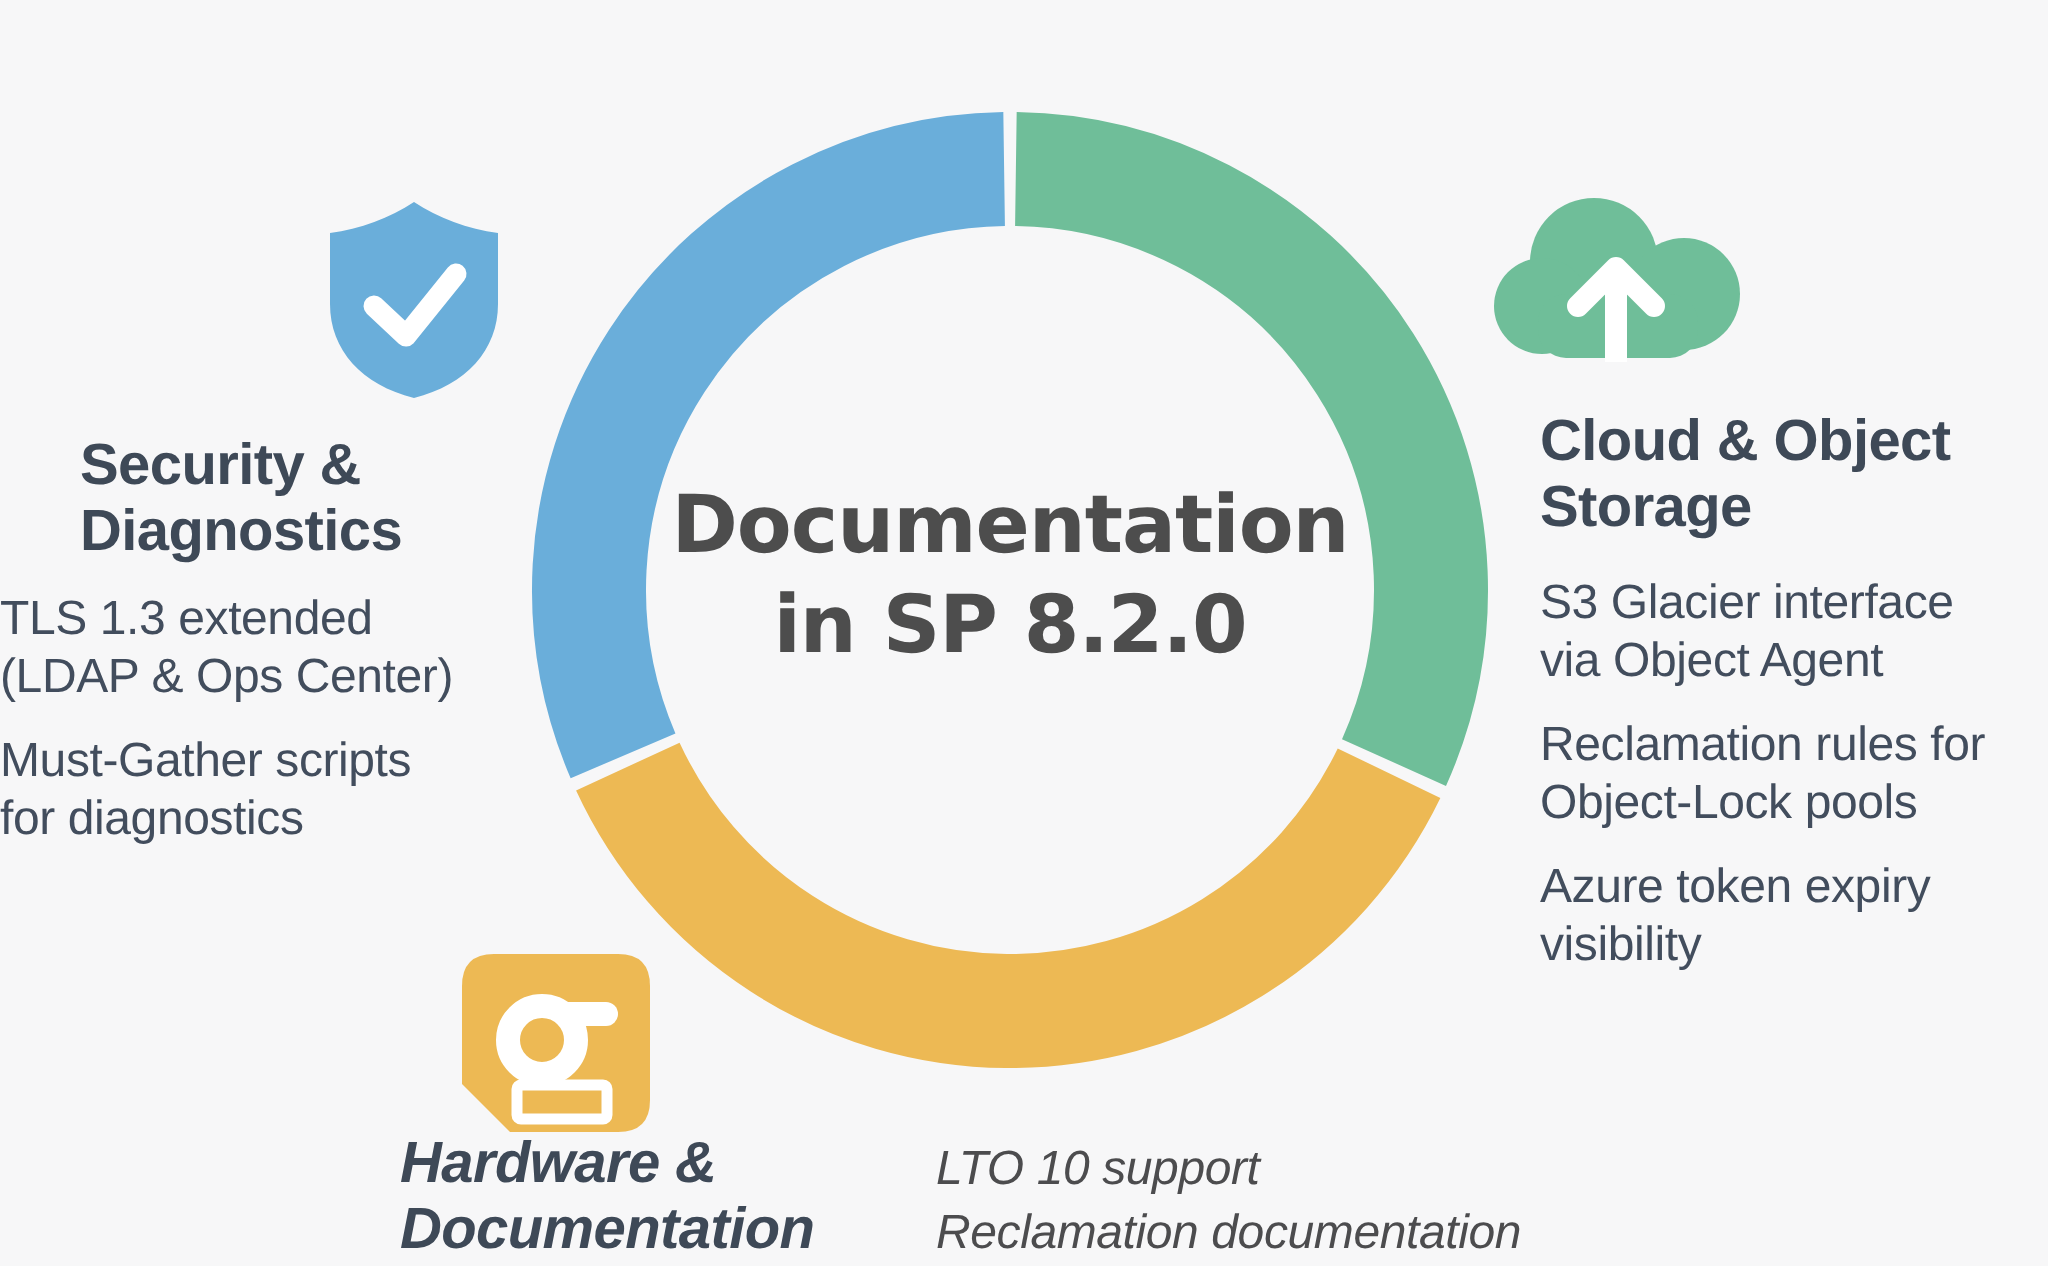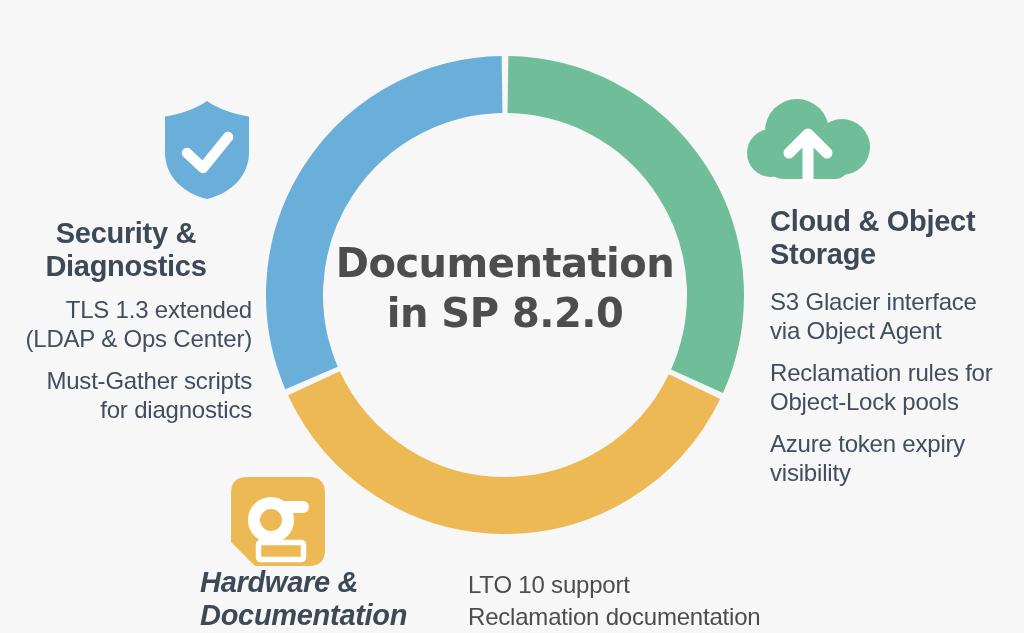--- a/index.html
+++ b/index.html
@@ -61,40 +61,40 @@
     <path d="M63 90 L63 46 M44 62 L63 43 L82 62" fill="none" stroke-width="11" stroke-linecap="round" stroke-linejoin="round" stroke="#ffffff"></path>
   </svg>
 
   <svg class="abs" style="left:231px;top:477px;" width="94" height="89" viewBox="0 0 94 89">
     <path d="M16 0 Q0 0 0 16 L0 65 L24 89 L78 89 Q94 89 94 73 L94 16 Q94 0 78 0 Z" fill="#edb954"></path>
     <circle cx="40" cy="43" r="17" fill="none" stroke-width="12" stroke="#ffffff"></circle>
     <path d="M52 30 L72 30" fill="none" stroke-width="12" stroke-linecap="round" stroke="#ffffff"></path>
     <rect x="27.5" y="65.5" width="45" height="17" rx="2" fill="none" stroke-width="5.5" stroke="#ffffff"></rect>
   </svg>
 
-  <div class="abs heading pre" style="left:0;top:217px;width:252px;text-align:center;">Security &amp;
+  <div class="abs heading pre" style="left:0;top:217px;width:252px;text-align:left;padding-left:40px;">Security &amp;
 Diagnostics</div>
-  <div class="abs body-text" style="left:0;top:296px;width:252px;text-align:right;">
+  <div class="abs body-text" style="left:0;top:296px;width:252px;">
     <p class="pre">TLS 1.3 extended
 (LDAP &amp; Ops Center)</p>
     <p class="pre">Must-Gather scripts
 for diagnostics</p>
   </div>
 
   <div class="abs heading pre" style="left:770px;top:205px;width:260px;">Cloud &amp; Object
 Storage</div>
   <div class="abs body-text" style="left:770px;top:288px;width:270px;">
     <p class="pre">S3 Glacier interface
 via Object Agent</p>
     <p class="pre">Reclamation rules for
 Object-Lock pools</p>
     <p class="pre">Azure token expiry
 visibility</p>
   </div>
 
   <div class="abs heading pre" style="left:200px;top:566px;width:260px;font-style:italic;">Hardware &amp;
 Documentation</div>
-  <div class="abs notes" style="left:468px;top:569px;width:330px;">
+  <div class="abs notes" style="left:468px;top:569px;width:330px;font-style:italic;">
     <p>LTO 10 support</p>
     <p>Reclamation documentation</p>
   </div>
 
 </div>
 
 </body></html>

